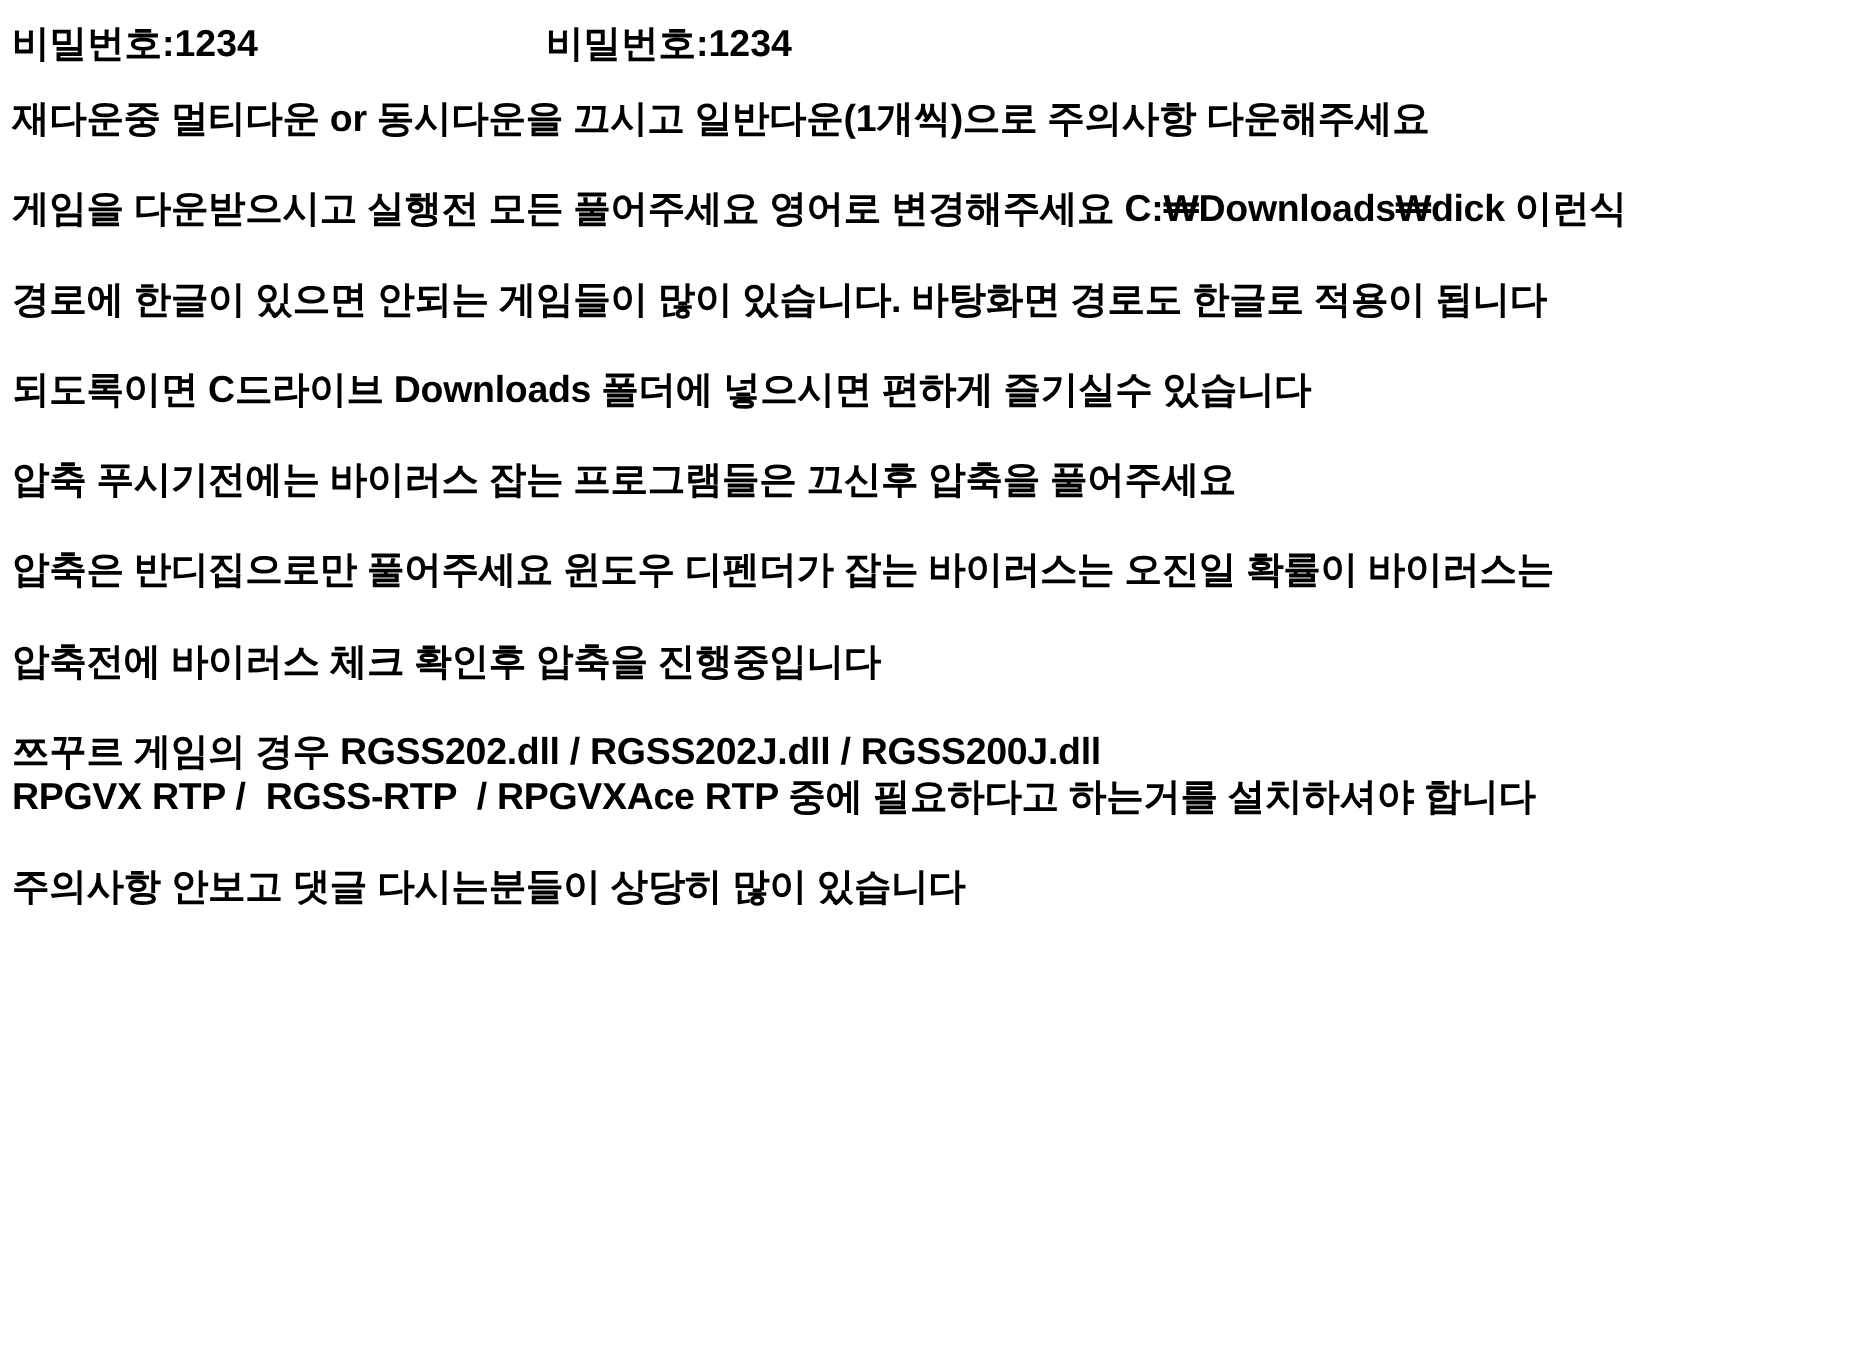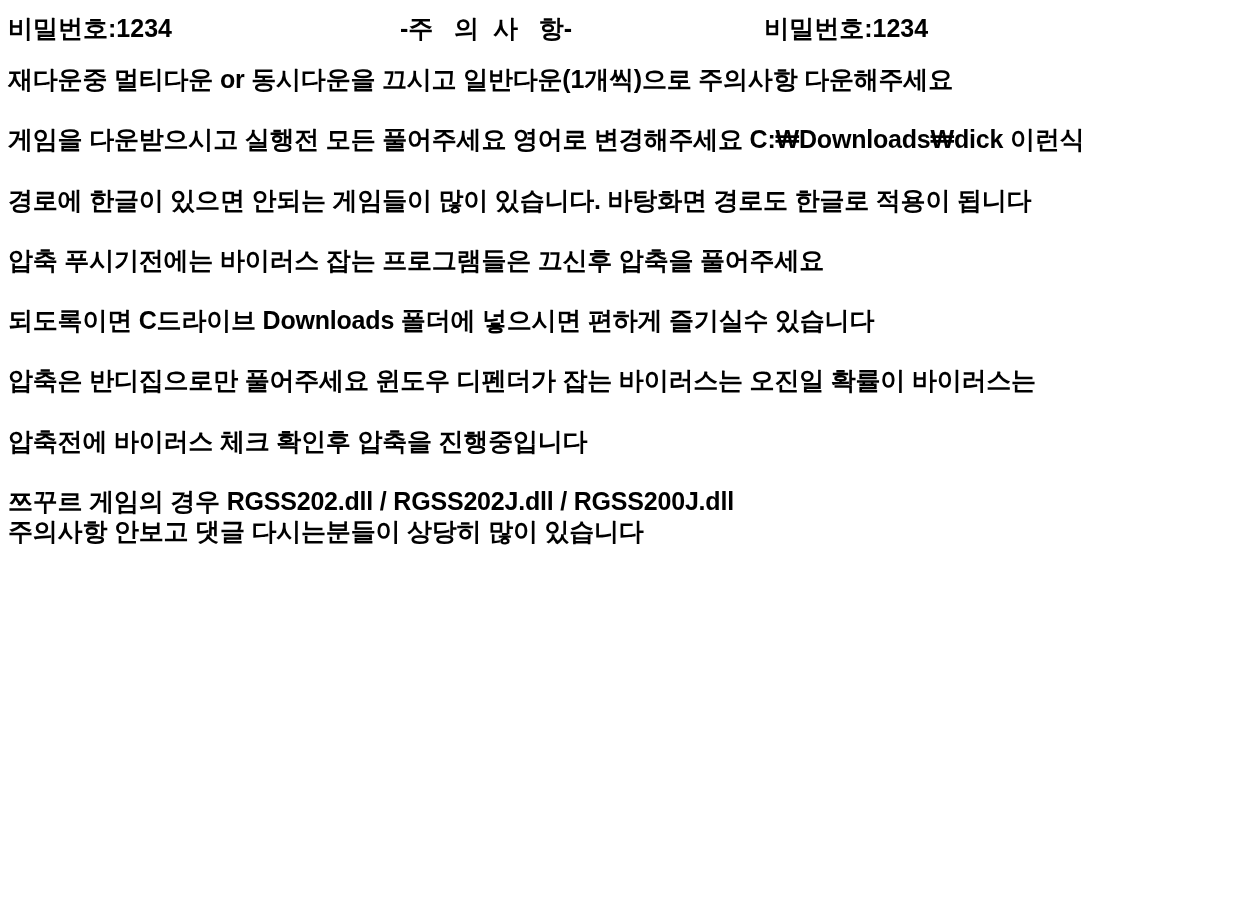--- a/index.html
+++ b/index.html
@@ -59,29 +59,29 @@
     margin-bottom: 0;
   }
 </style>
 </head>
 <body>
 
 <div class="page">
 
   <div class="header-row">
     <span class="header-left">비밀번호:1234</span>
-    <span class="header-center">-주   의  사   항-</span>
     <span class="header-right">비밀번호:1234</span>
   </div>
 
   <div class="body-lines">
     <div class="line">재다운중 멀티다운 or 동시다운을 끄시고 일반다운(1개씩)으로 주의사항 다운해주세요</div>
     <div class="line">게임을 다운받으시고 실행전 모든 풀어주세요 영어로 변경해주세요 C:₩Downloads₩dick 이런식</div>
     <div class="line">경로에 한글이 있으면 안되는 게임들이 많이 있습니다. 바탕화면 경로도 한글로 적용이 됩니다</div>
+    <div class="line">되도록이면 C드라이브 Downloads 폴더에 넣으시면 편하게 즐기실수 있습니다</div>
     <div class="line">압축 푸시기전에는 바이러스 잡는 프로그램들은 끄신후 압축을 풀어주세요</div>
-    <div class="line">되도록이면 C드라이브 Downloads 폴더에 넣으시면 편하게 즐기실수 있습니다</div>
     <div class="line">압축은 반디집으로만 풀어주세요 윈도우 디펜더가 잡는 바이러스는 오진일 확률이 바이러스는</div>
     <div class="line">압축전에 바이러스 체크 확인후 압축을 진행중입니다</div>
     <div class="line tight">쯔꾸르 게임의 경우 RGSS202.dll / RGSS202J.dll / RGSS200J.dll</div>
+    <div class="line">RPGVX RTP /  RGSS-RTP  / RPGVXAce RTP 중에 필요하다고 하는거를 설치하셔야 합니다</div>
     <div class="line last">주의사항 안보고 댓글 다시는분들이 상당히 많이 있습니다</div>
   </div>
 
 </div>
 
 </body></html>

